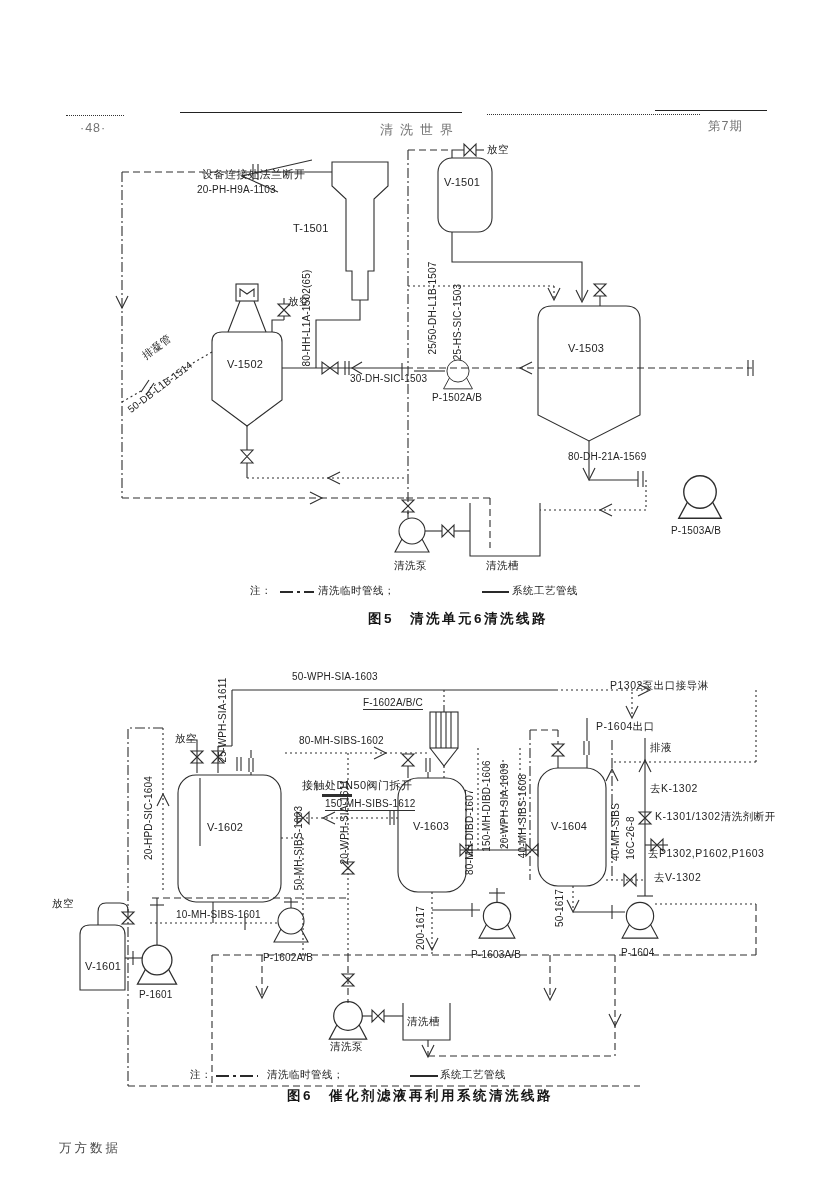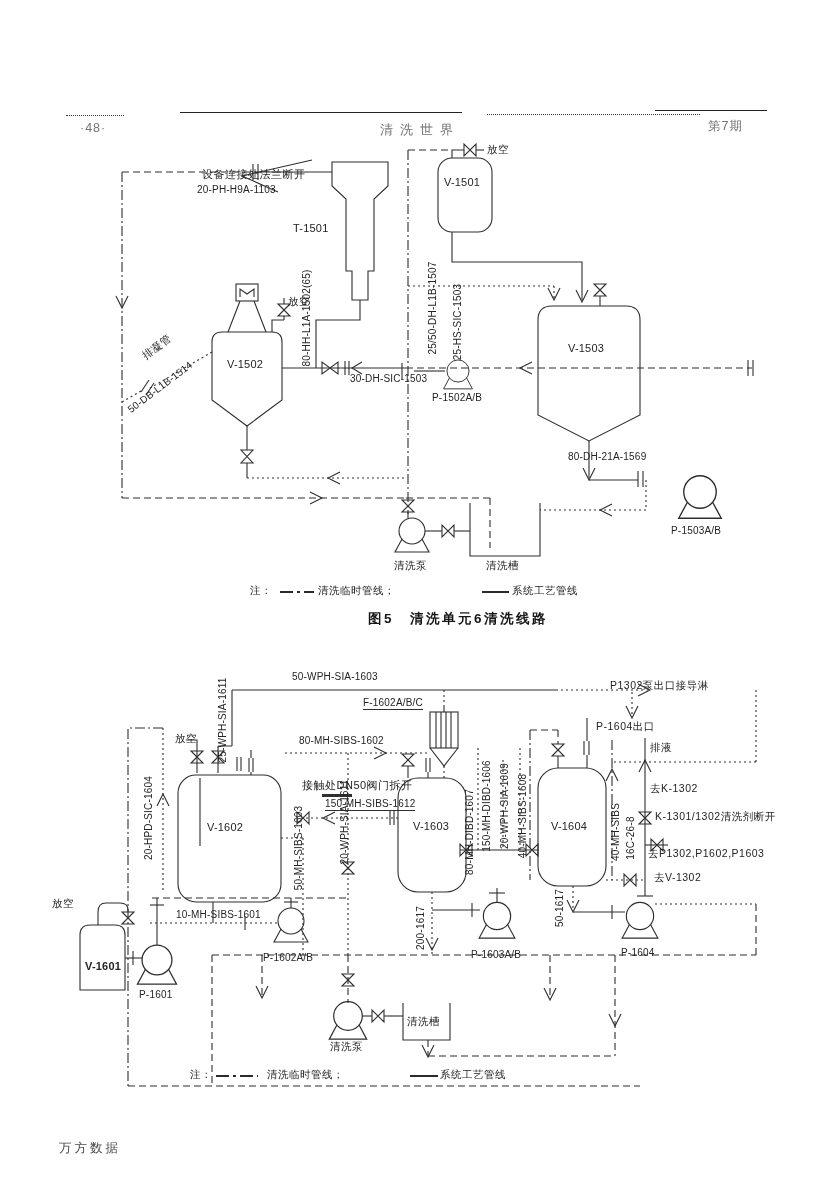--- a/index.html
+++ b/index.html
@@ -302,28 +302,29 @@
   <div class="lbl vlbl" style="left:504px;top:806px;">20-WPH-SIA-1609</div>
   <div class="lbl vlbl" style="left:522px;top:816px;">40-MH-SIBS-1608</div>
   <div class="lbl vlbl" style="left:615px;top:832px;">40-MH-SIBS</div>
   <div class="lbl vlbl" style="left:630px;top:838px;">16C-26-8</div>
   <div class="lbl cn" style="left:648px;top:848px;">去P1302,P1602,P1603</div>
   <div class="lbl cn" style="left:654px;top:872px;">去V-1302</div>
   <div class="lbl" style="left:176px;top:909px;">10-MH-SIBS-1601</div>
   <div class="lbl vlbl" style="left:420px;top:928px;">200-1617</div>
   <div class="lbl vlbl" style="left:559px;top:908px;">50-1617</div>
   <div class="lbl cn" style="left:52px;top:898px;">放空</div>
-  <div class="lbl eq" style="left:85px;top:960px;font-weight:bold;">V-1601</div>
+  <div class="lbl eq" style="left:85px;top:960px;">V-1601</div>
   <div class="lbl" style="left:139px;top:989px;">P-1601</div>
   <div class="lbl" style="left:263px;top:952px;">P-1602A/B</div>
   <div class="lbl" style="left:471px;top:949px;">P-1603A/B</div>
   <div class="lbl" style="left:621px;top:947px;">P-1604</div>
   <div class="lbl cn" style="left:330px;top:1041px;">清洗泵</div>
   <div class="lbl cn" style="left:407px;top:1016px;">清洗槽</div>
   <div class="lbl cn" style="left:190px;top:1069px;">注：</div>
   <div class="legend-dashdot" style="left:216px;top:1075px;width:42px;"></div>
   <div class="lbl cn" style="left:267px;top:1069px;">清洗临时管线；</div>
   <div class="legend-solid" style="left:410px;top:1075px;width:28px;"></div>
   <div class="lbl cn" style="left:440px;top:1069px;">系统工艺管线</div>
+  <div class="lbl cap" style="left:287px;top:1089px;">图6　催化剂滤液再利用系统清洗线路</div>
 
   <div class="lbl wm" style="left:59px;top:1142px;">万方数据</div>
 
 </div>
 
 </body></html>

